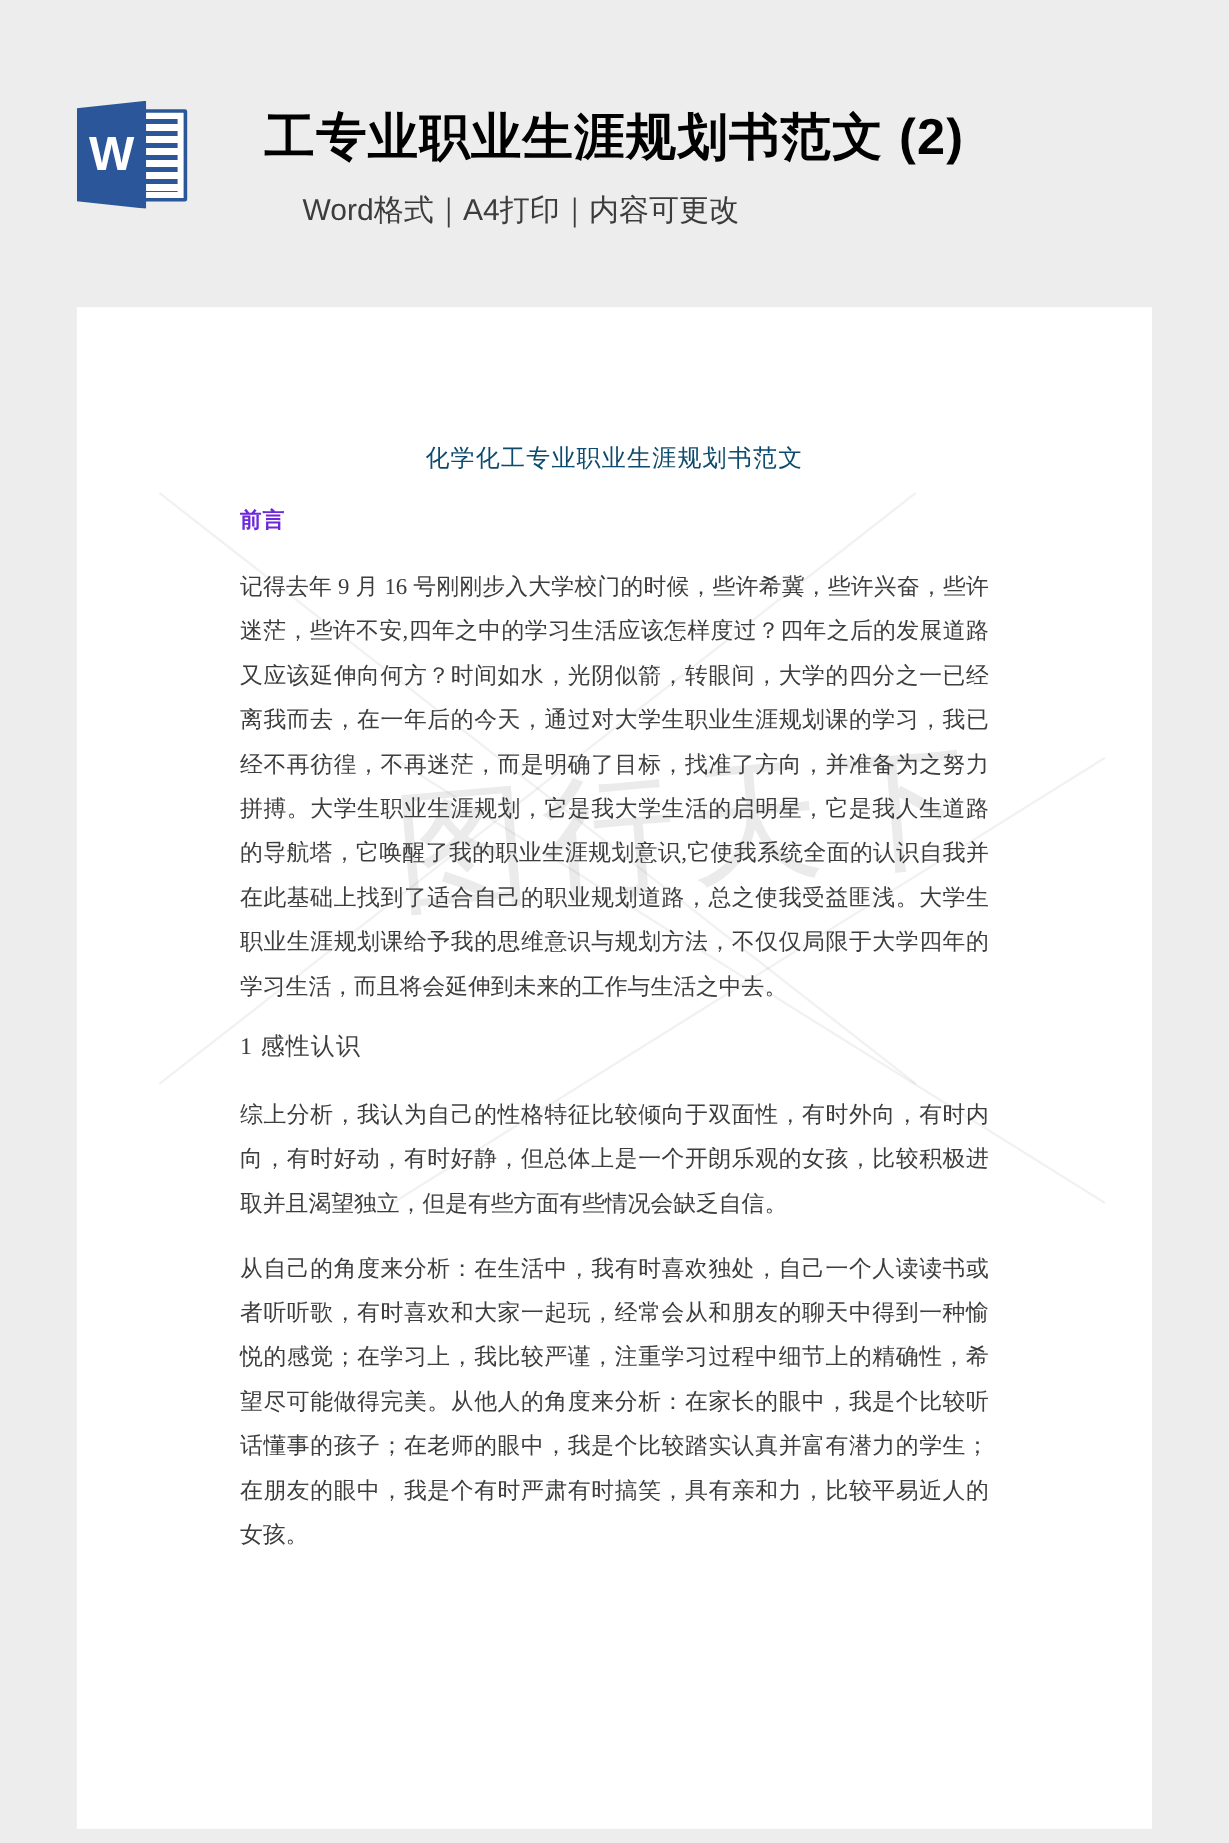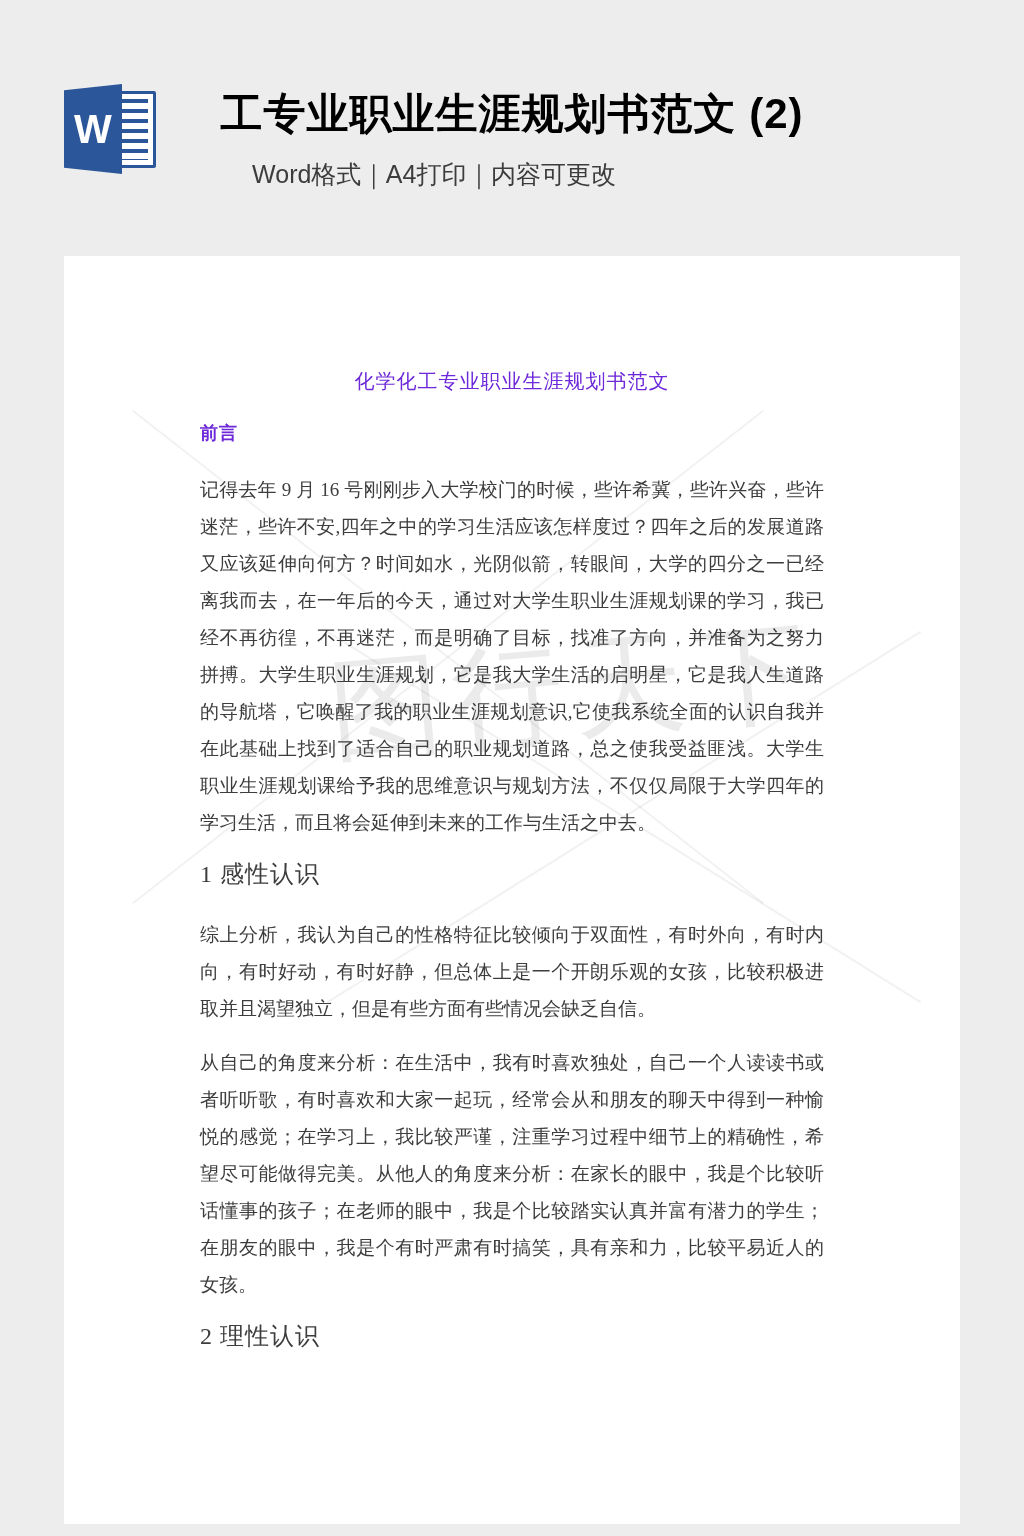--- a/index.html
+++ b/index.html
@@ -63,25 +63,25 @@
   }
 
   
   .doc-content {
     position: relative; z-index: 2;
     padding: 112px 136px 0 136px;
     font-family: "Liberation Serif", "DejaVu Serif", serif;
     color: #3d3d3d;
   }
   .doc-title {
-    text-align: center; font-size: 20px; font-weight: 500; color: #6d28d9;
+    text-align: center; font-size: 20px; font-weight: 500; color: #0c4a6e;
     margin-bottom: 26px; letter-spacing: 1px;
   }
   .heading   { font-size: 18px; font-weight: bold; color: #6d28d9; margin: 12px 0 26px 0; letter-spacing: 1px; }
-  .subheading{ font-size: 24px; font-weight: normal; color: #3d3d3d; margin: 12px 0 26px 0; letter-spacing: 1px; }
+  .subheading{ font-size: 20px; font-weight: normal; color: #3d3d3d; margin: 12px 0 26px 0; letter-spacing: 1px; }
   .paragraph {
     font-size: 19px; line-height: 37px; text-align: justify;
     margin: 17px 0 17px 0; color: #3d3d3d;
   }
 </style>
 </head>
 <body>
 
 <div class="header">
 
@@ -109,16 +109,15 @@
   <div class="wm-text">图行天下</div>
 
   <div class="doc-content">
     <div class="doc-title">化学化工专业职业生涯规划书范文</div>
     <div id="doc-sections">
         <div class="heading">前言</div>
         <div class="paragraph">记得去年 9 月 16 号刚刚步入大学校门的时候，些许希冀，些许兴奋，些许迷茫，些许不安,四年之中的学习生活应该怎样度过？四年之后的发展道路又应该延伸向何方？时间如水，光阴似箭，转眼间，大学的四分之一已经离我而去，在一年后的今天，通过对大学生职业生涯规划课的学习，我已经不再彷徨，不再迷茫，而是明确了目标，找准了方向，并准备为之努力拼搏。大学生职业生涯规划，它是我大学生活的启明星，它是我人生道路的导航塔，它唤醒了我的职业生涯规划意识,它使我系统全面的认识自我并在此基础上找到了适合自己的职业规划道路，总之使我受益匪浅。大学生职业生涯规划课给予我的思维意识与规划方法，不仅仅局限于大学四年的学习生活，而且将会延伸到未来的工作与生活之中去。</div>
         <div class="subheading">1 感性认识</div>
         <div class="paragraph">综上分析，我认为自己的性格特征比较倾向于双面性，有时外向，有时内向，有时好动，有时好静，但总体上是一个开朗乐观的女孩，比较积极进取并且渴望独立，但是有些方面有些情况会缺乏自信。</div>
         <div class="paragraph">从自己的角度来分析：在生活中，我有时喜欢独处，自己一个人读读书或者听听歌，有时喜欢和大家一起玩，经常会从和朋友的聊天中得到一种愉悦的感觉；在学习上，我比较严谨，注重学习过程中细节上的精确性，希望尽可能做得完美。从他人的角度来分析：在家长的眼中，我是个比较听话懂事的孩子；在老师的眼中，我是个比较踏实认真并富有潜力的学生；在朋友的眼中，我是个有时严肃有时搞笑，具有亲和力，比较平易近人的女孩。</div>
-        <div class="subheading">2 理性认识</div>
       </div>
   </div>
 </div>
 
 </body></html>

